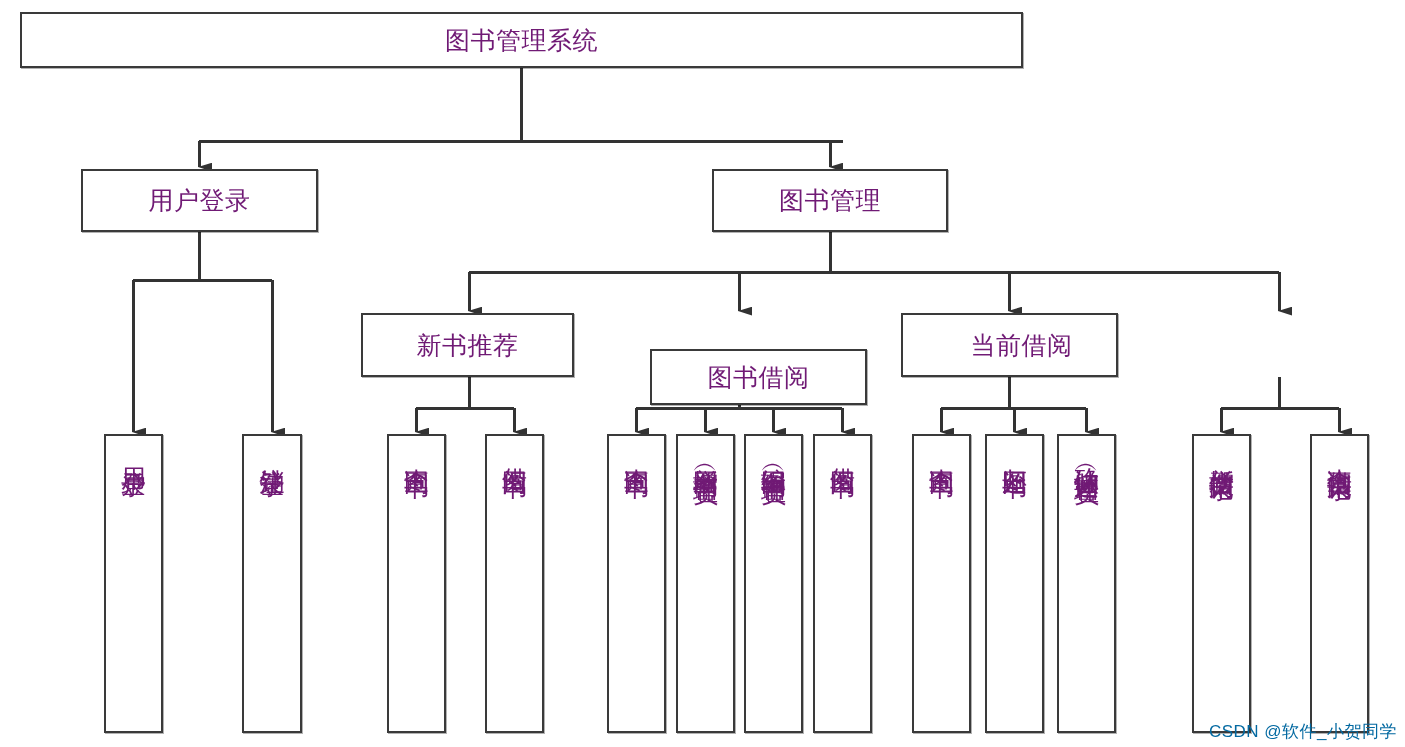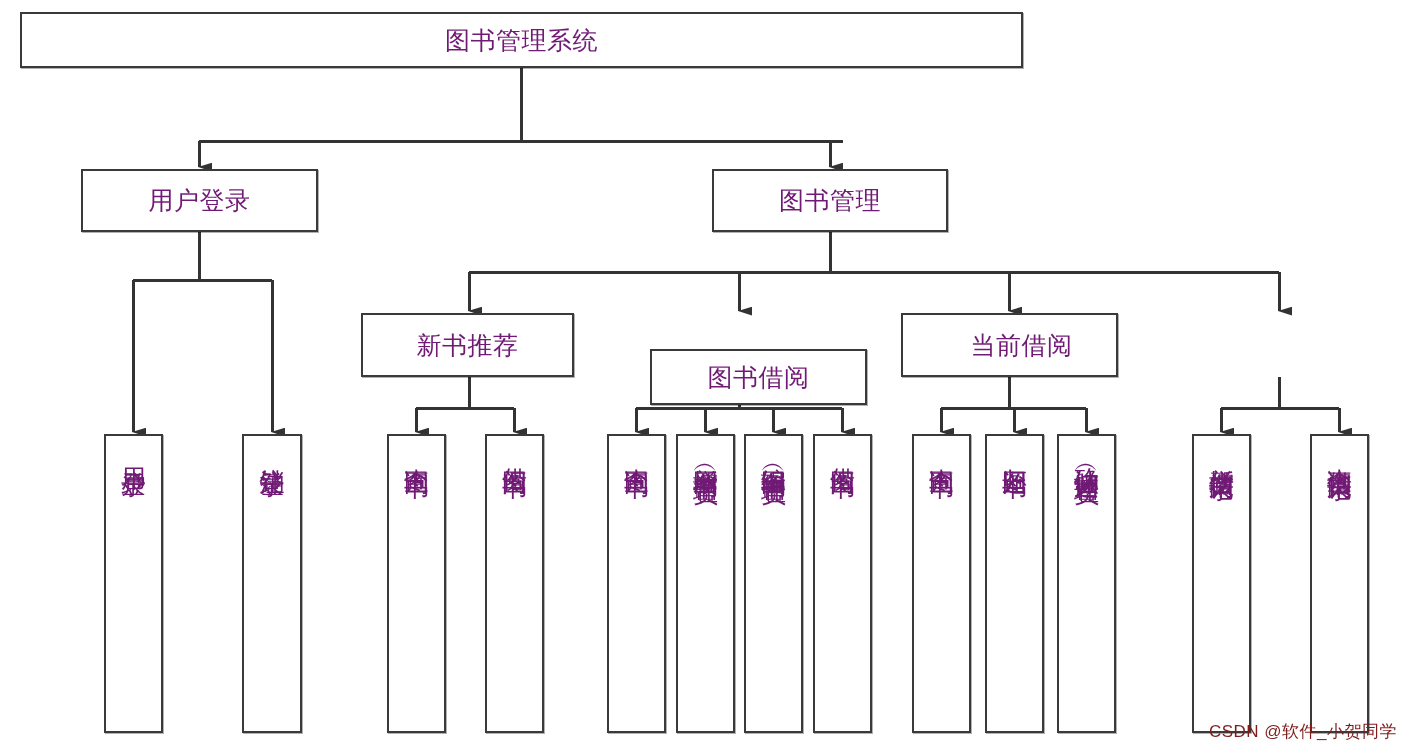--- a/index.html
+++ b/index.html
@@ -62,21 +62,21 @@
     font-size: 25px;
     line-height: 1.08;
     letter-spacing: 2px;
     text-align: left;
   }
   #watermark {
     position: absolute;
     right: 8px;
     bottom: 4px;
     font-size: 17px;
-    color: #7f1d1d;
+    color: #0369a1;
     letter-spacing: 0.5px;
     white-space: nowrap;
     user-select: none;
   }
 </style>
 </head>
 <body>
 
 <div id="canvas">
 

